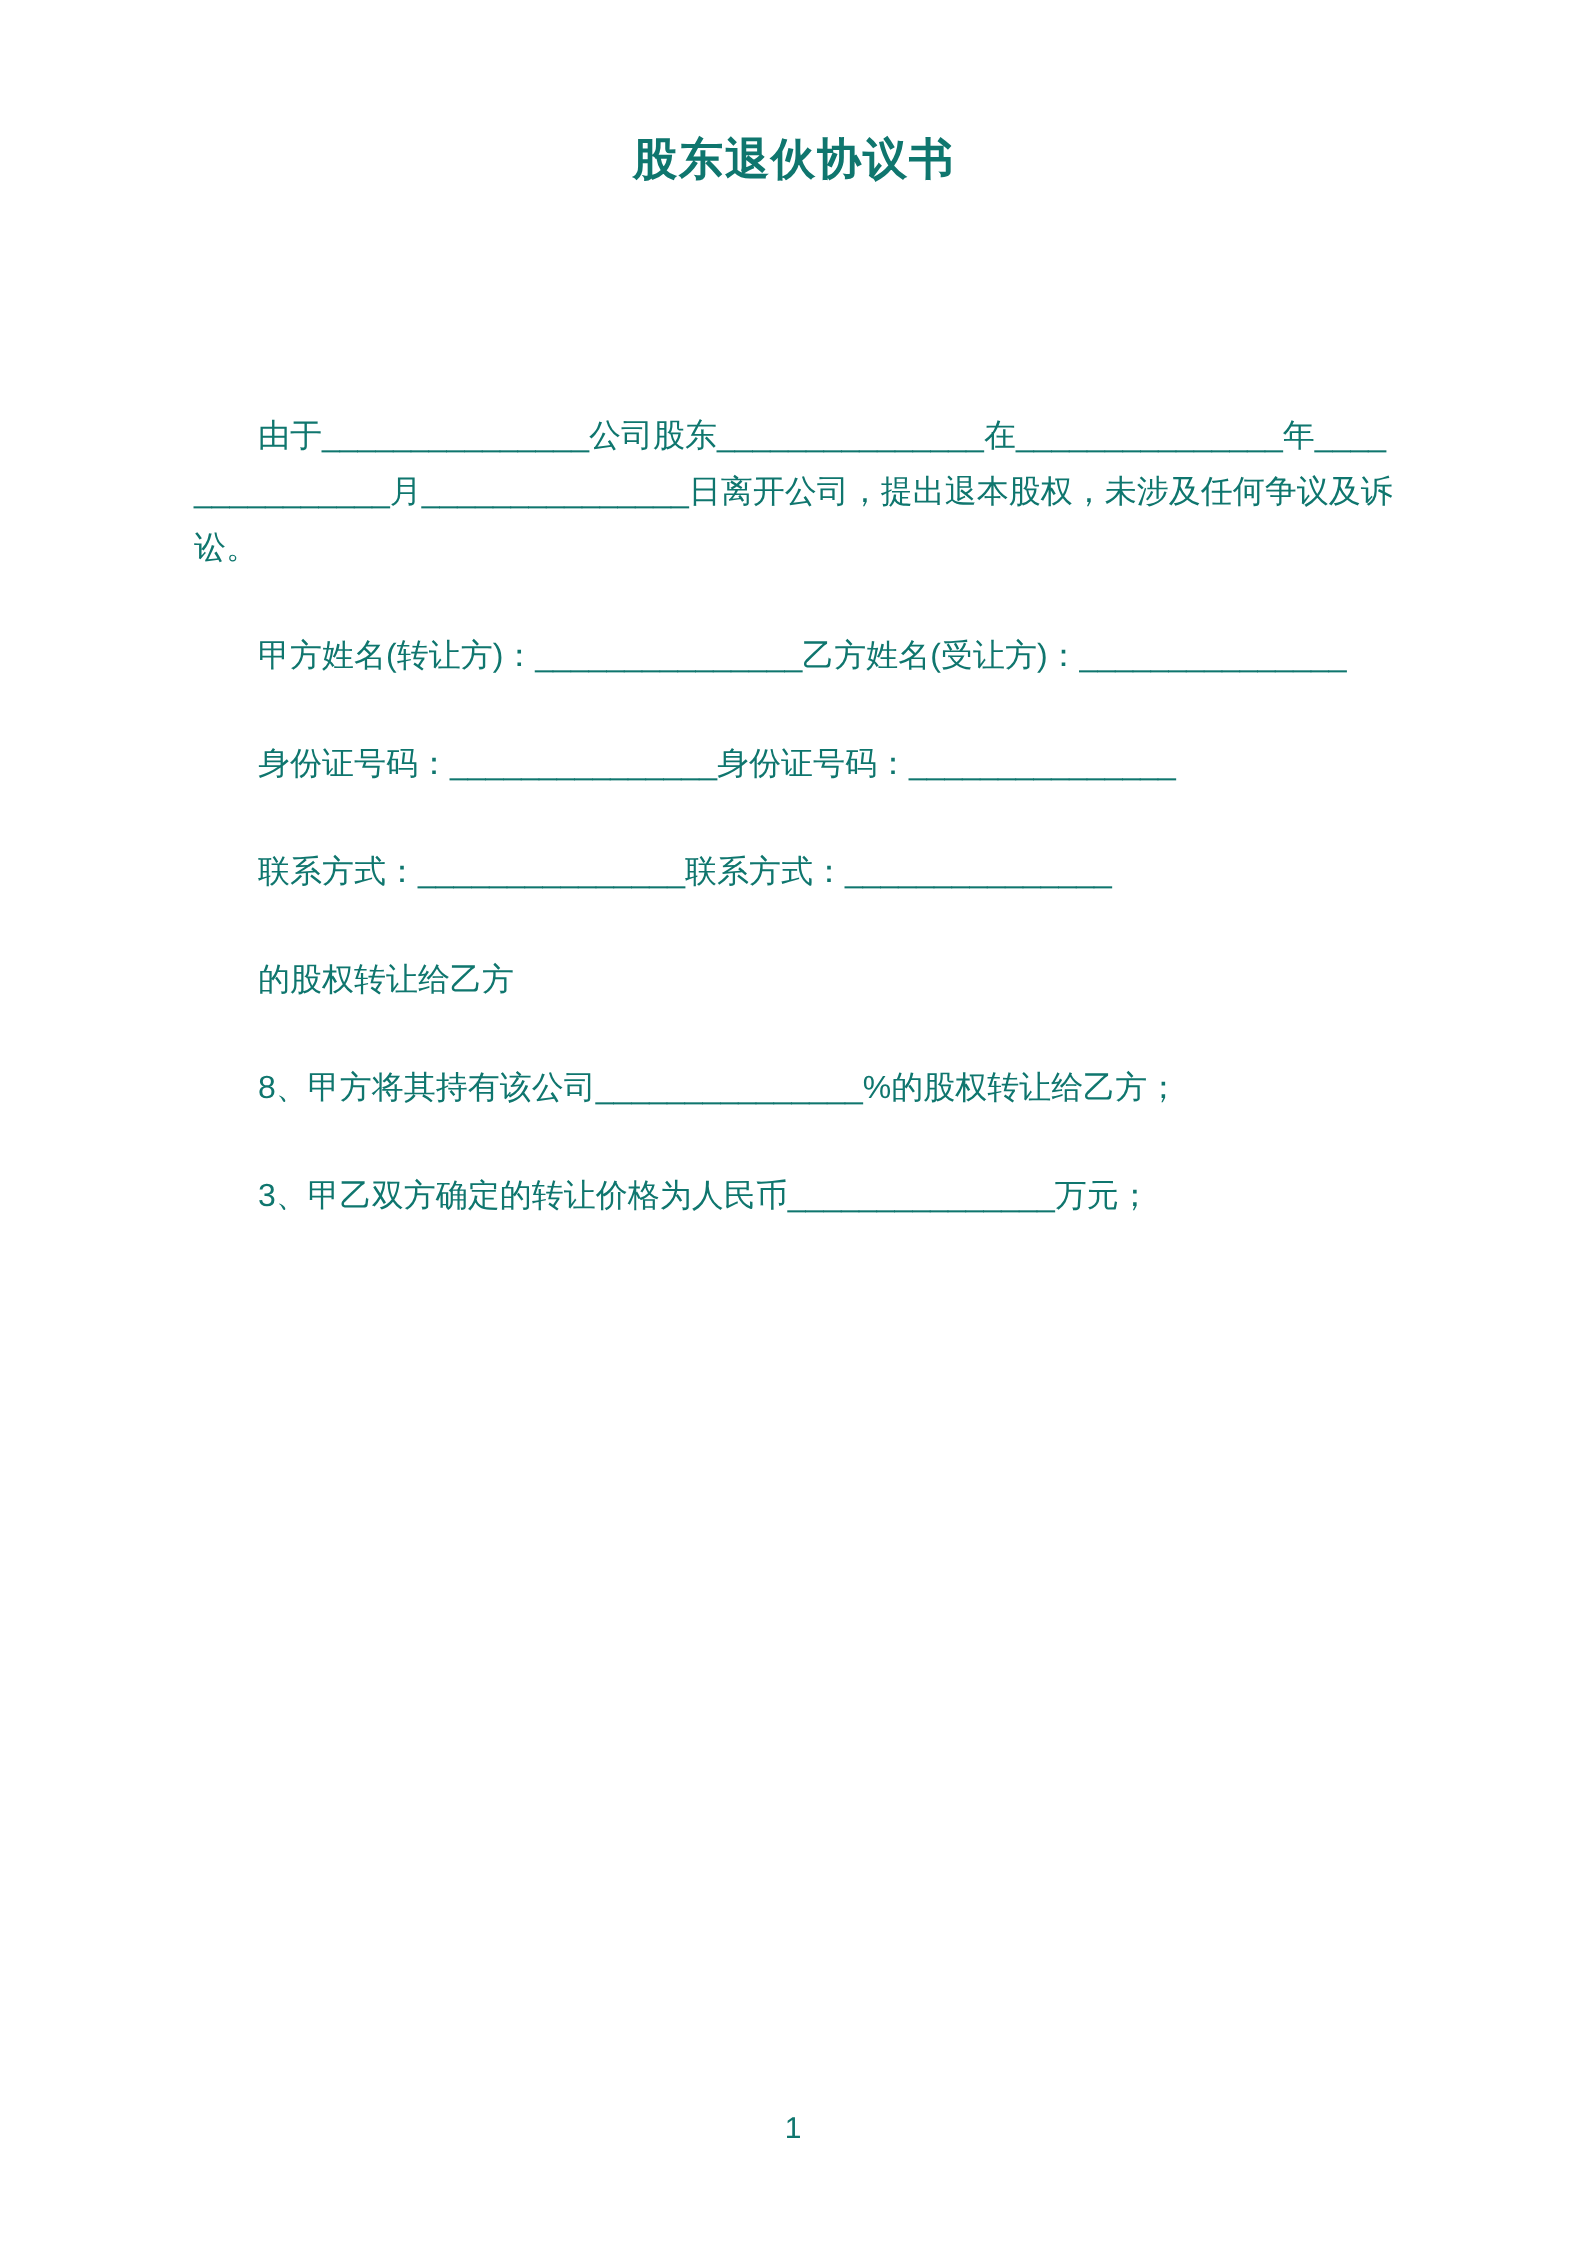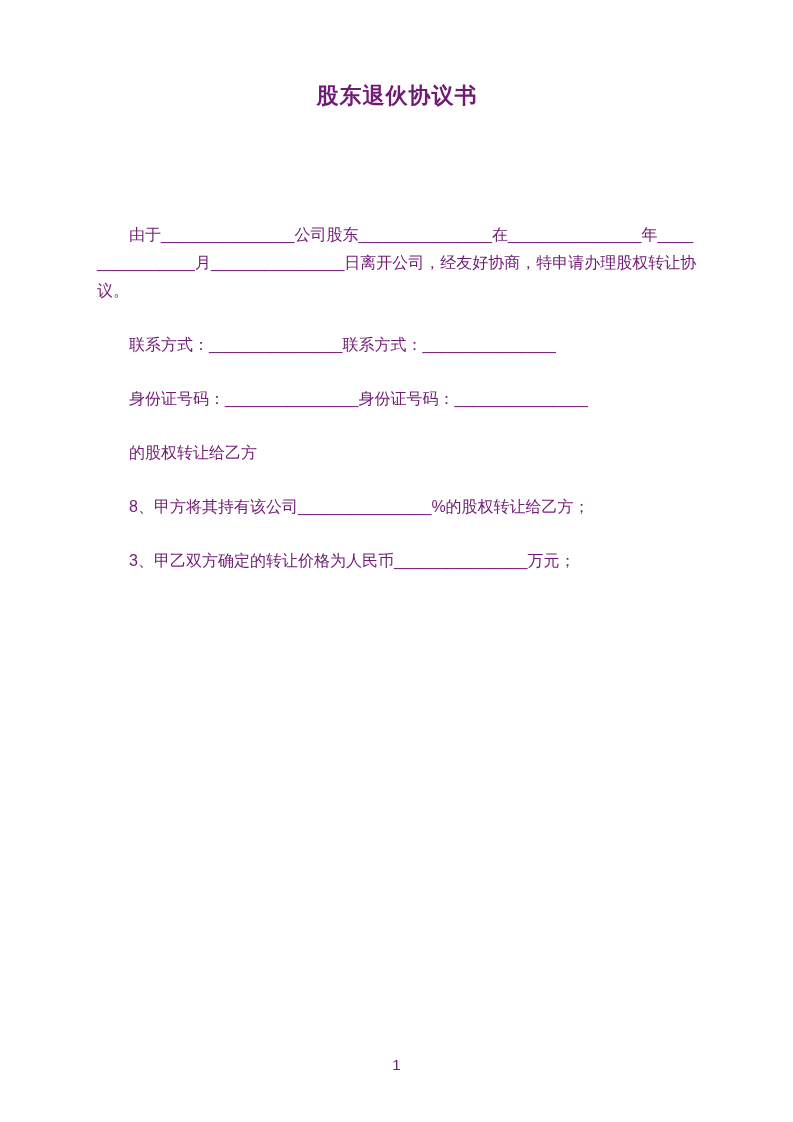--- a/index.html
+++ b/index.html
@@ -6,24 +6,24 @@
     margin: 0;
     padding: 0;
     background: #ffffff;
   }
   .page {
     position: relative;
     width: 793px;
     height: 1122px;
     margin: 0 auto;
     background: #ffffff;
-    color: #701a75;
+    color: #0f766e;
     font-family: "Liberation Sans", sans-serif;
     box-sizing: border-box;
-    padding: 80px 96px 0 97px;
+    padding: 64px 96px 0 97px;
     overflow: hidden;
   }
   .doc-title {
     margin: 0 0 110px 0;
     text-align: center;
     font-size: 22px;
     font-weight: bold;
     line-height: 31px;
     letter-spacing: 1px;
   }
@@ -46,23 +46,24 @@
   }
 </style>
 </head>
 <body>
 
 <div class="page">
 
   <h1 class="doc-title">股东退伙协议书</h1>
 
   <div class="doc-body">
-    <p>由于_______________公司股东_______________在_______________年_______________月_______________日离开公司，经友好协商，特申请办理股权转让协议。</p>
+    <p>由于_______________公司股东_______________在_______________年_______________月_______________日离开公司，提出退本股权，未涉及任何争议及诉讼。</p>
+    <p>甲方姓名(转让方)：_______________乙方姓名(受让方)：_______________</p>
+    <p>身份证号码：_______________身份证号码：_______________</p>
     <p>联系方式：_______________联系方式：_______________</p>
-    <p>身份证号码：_______________身份证号码：_______________</p>
     <p>的股权转让给乙方</p>
     <p>8、甲方将其持有该公司_______________%的股权转让给乙方；</p>
     <p>3、甲乙双方确定的转让价格为人民币_______________万元；</p>
   </div>
 
   <div class="page-number">1</div>
 
 </div>
 
 </body></html>

